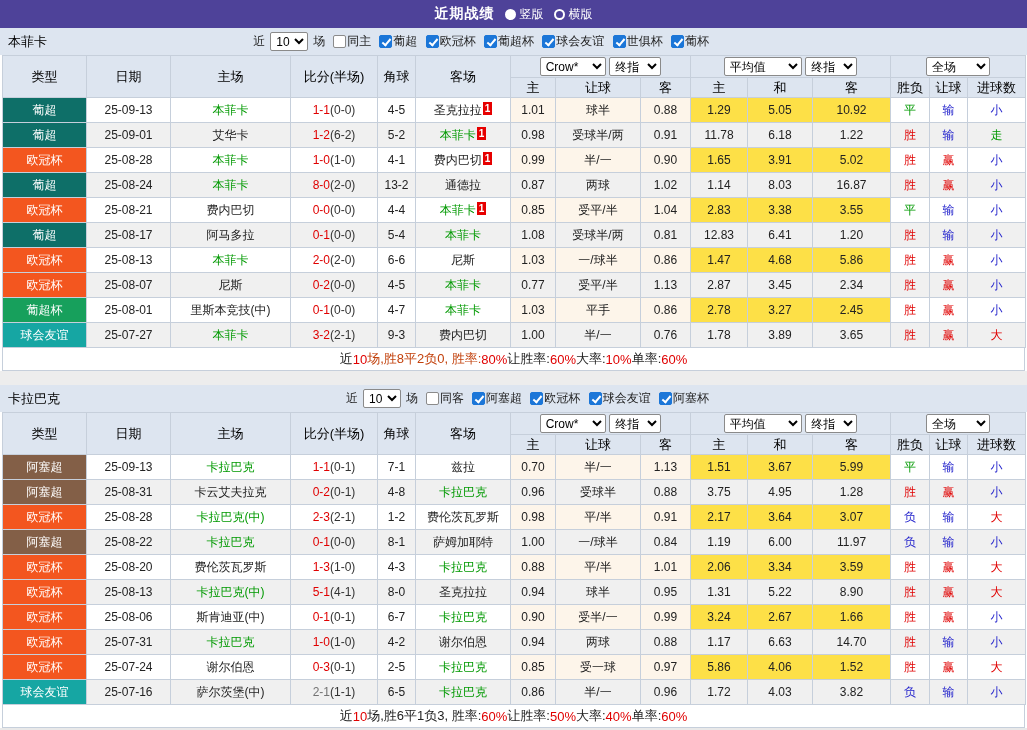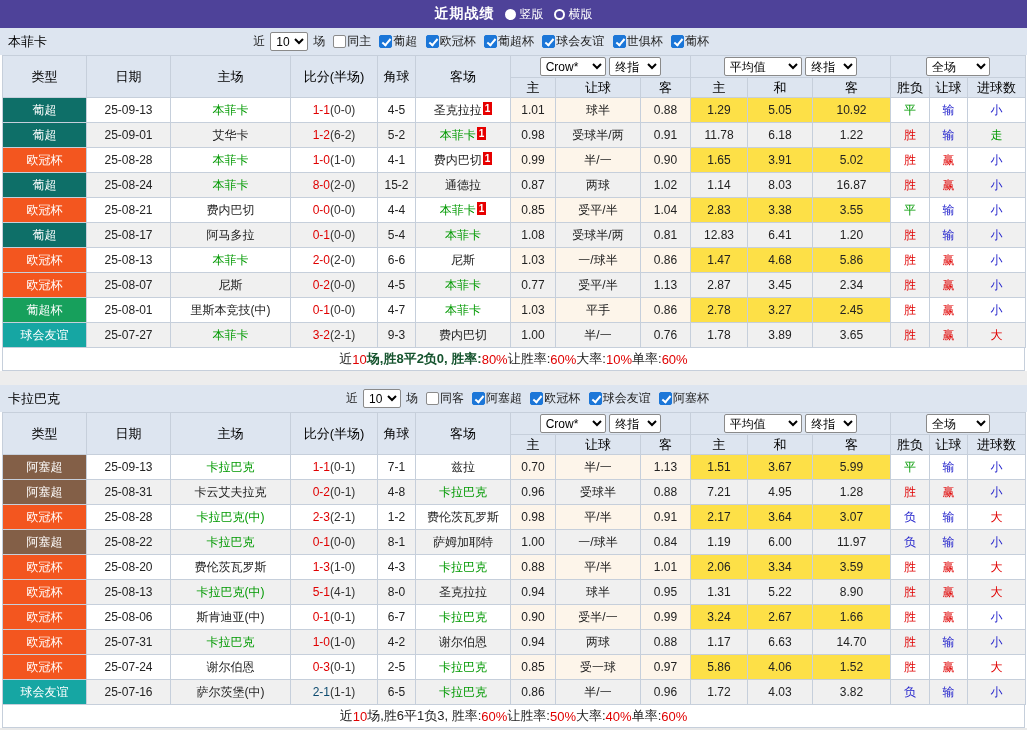--- a/index.html
+++ b/index.html
@@ -208,21 +208,21 @@
     <td class="c-res" style="color: rgb(224, 0, 0);">胜</td>
     <td class="c-res" style="color: rgb(224, 0, 0);">赢</td>
     <td class="c-res" style="color: rgb(35, 35, 204);">小</td>
   </tr>
 
   <tr>
     <td class="c-type" style="background: rgb(14, 111, 104);">葡超</td>
     <td class="c-date">25-08-24</td>
     <td class="c-team c-home"><span class="self">本菲卡</span></td>
     <td class="c-score"><span class="ft" style="color: rgb(224, 0, 0);">8-0</span><span class="ht">(2-0)</span></td>
-    <td class="c-corner">15-2</td>
+    <td class="c-corner">13-2</td>
     <td class="c-team c-away"><span>通德拉</span></td>
     <td class="c-odds">0.87</td>
     <td class="c-odds">两球</td>
     <td class="c-odds">1.02</td>
     <td class="c-avg">1.14</td>
     <td class="c-avg">8.03</td>
     <td class="c-avg">16.87</td>
     <td class="c-res" style="color: rgb(224, 0, 0);">胜</td>
     <td class="c-res" style="color: rgb(224, 0, 0);">赢</td>
     <td class="c-res" style="color: rgb(35, 35, 204);">小</td>
@@ -333,21 +333,21 @@
     <td class="c-avg">3.65</td>
     <td class="c-res" style="color: rgb(224, 0, 0);">胜</td>
     <td class="c-res" style="color: rgb(224, 0, 0);">赢</td>
     <td class="c-res" style="color: rgb(224, 0, 0);">大</td>
   </tr>
 </tbody>
     </table>
     <div class="summary">
         <span style="color: rgb(34, 34, 34);">近</span>
         <span style="color: rgb(224, 0, 0);">10</span>
-        <span style="color: #14532d; font-weight: bold;">场,胜8平2负0, 胜率:</span>
+        <span style="color: #c2410c;">场,胜8平2负0, 胜率:</span>
         <span style="color: rgb(224, 0, 0);">80%</span>
         <span style="color: rgb(34, 34, 34);"> 让胜率:</span>
         <span style="color: rgb(224, 0, 0);">60%</span>
         <span style="color: rgb(34, 34, 34);"> 大率:</span>
         <span style="color: rgb(224, 0, 0);">10%</span>
         <span style="color: rgb(34, 34, 34);"> 单率:</span>
         <span style="color: rgb(224, 0, 0);">60%</span>
       </div>
   </div>
 <div class="gap"></div>
@@ -457,21 +457,21 @@
   <tr>
     <td class="c-type" style="background: rgb(131, 95, 71);">阿塞超</td>
     <td class="c-date">25-08-31</td>
     <td class="c-team c-home"><span>卡云艾夫拉克</span></td>
     <td class="c-score"><span class="ft" style="color: rgb(224, 0, 0);">0-2</span><span class="ht">(0-1)</span></td>
     <td class="c-corner">4-8</td>
     <td class="c-team c-away"><span class="self">卡拉巴克</span></td>
     <td class="c-odds">0.96</td>
     <td class="c-odds">受球半</td>
     <td class="c-odds">0.88</td>
-    <td class="c-avg">7.21</td>
+    <td class="c-avg">3.75</td>
     <td class="c-avg">4.95</td>
     <td class="c-avg">1.28</td>
     <td class="c-res" style="color: rgb(224, 0, 0);">胜</td>
     <td class="c-res" style="color: rgb(224, 0, 0);">赢</td>
     <td class="c-res" style="color: rgb(35, 35, 204);">小</td>
   </tr>
 
   <tr>
     <td class="c-type" style="background: rgb(243, 86, 31);">欧冠杯</td>
     <td class="c-date">25-08-28</td>
@@ -595,21 +595,21 @@
     <td class="c-avg">1.52</td>
     <td class="c-res" style="color: rgb(224, 0, 0);">胜</td>
     <td class="c-res" style="color: rgb(224, 0, 0);">赢</td>
     <td class="c-res" style="color: rgb(224, 0, 0);">大</td>
   </tr>
 
   <tr>
     <td class="c-type" style="background: rgb(22, 166, 163);">球会友谊</td>
     <td class="c-date">25-07-16</td>
     <td class="c-team c-home"><span>萨尔茨堡(中)</span></td>
-    <td class="c-score"><span class="ft" style="color: #0c4a6e;">2-1</span><span class="ht">(1-1)</span></td>
+    <td class="c-score"><span class="ft" style="color: #737373;">2-1</span><span class="ht">(1-1)</span></td>
     <td class="c-corner">6-5</td>
     <td class="c-team c-away"><span class="self">卡拉巴克</span></td>
     <td class="c-odds">0.86</td>
     <td class="c-odds">半/一</td>
     <td class="c-odds">0.96</td>
     <td class="c-avg">1.72</td>
     <td class="c-avg">4.03</td>
     <td class="c-avg">3.82</td>
     <td class="c-res" style="color: rgb(35, 35, 204);">负</td>
     <td class="c-res" style="color: rgb(35, 35, 204);">输</td>

